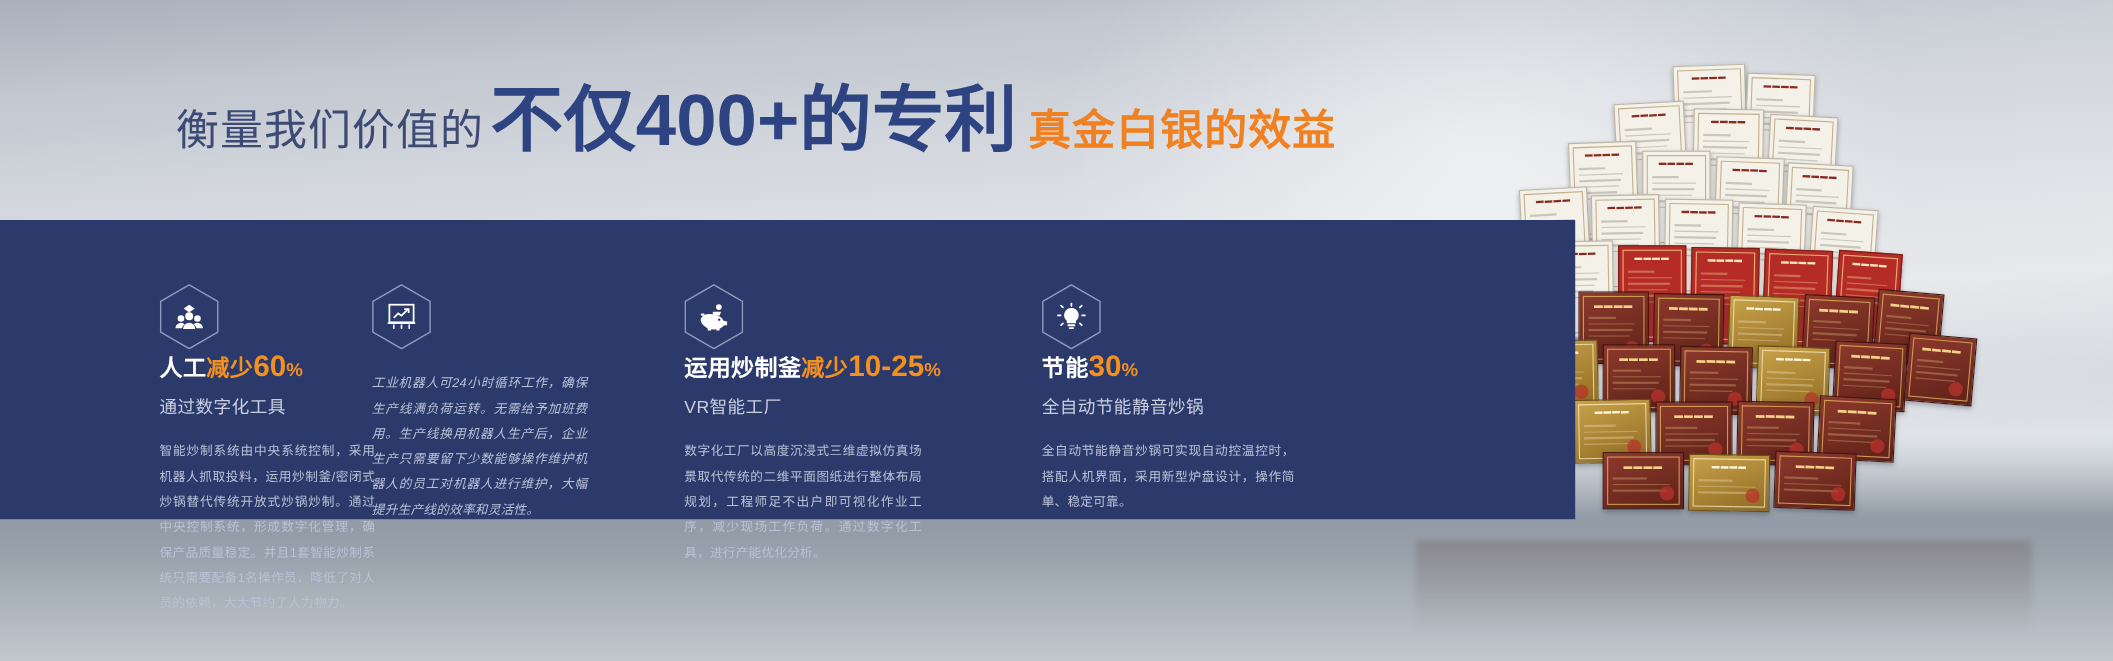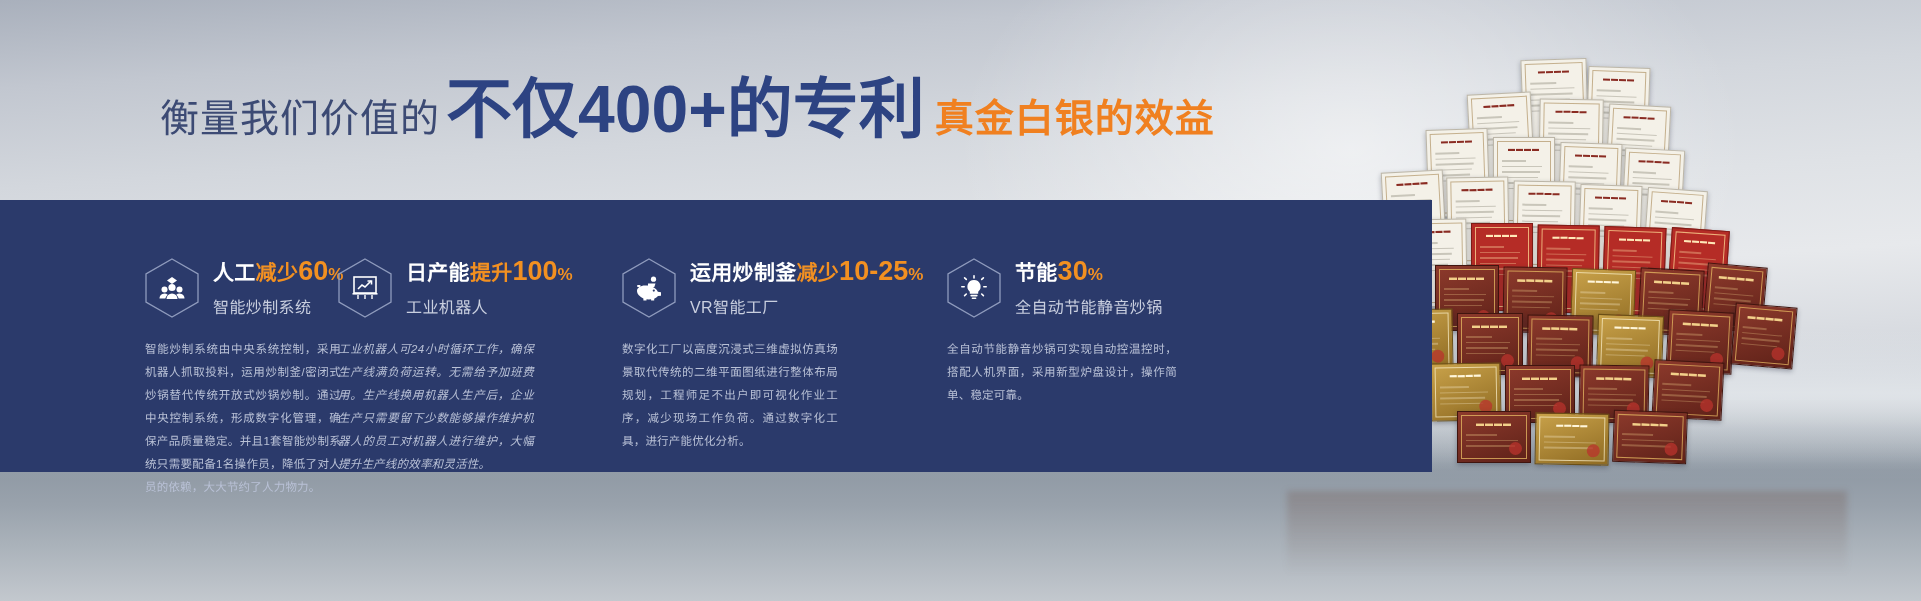--- a/index.html
+++ b/index.html
@@ -74,21 +74,21 @@
     position:relative;
     box-sizing:border-box;
     padding:56px 24px 0 0;
     flex:0 0 auto;
   }
   .f0{width:312px;padding-left:145px;}
   .f1{width:290px;padding-left:26px;}
   .f2{width:300px;padding-left:20px;}
   .f3{width:330px;padding-left:45px;}
 
-  .feat-head{display:flex;align-items:flex-start;}
+  .feat-head{display:flex;align-items:flex-start;flex-direction:column;}
 
   .hexwrap{
     position:relative;width:54px;height:60px;flex:0 0 auto;margin-right:14px;margin-top:2px;
   }
   .hex{
     position:absolute;left:0;top:0;width:54px;height:60px;
   }
   .hex svg{display:block;}
   .hexicon{
     position:absolute;left:0;top:0;width:54px;height:60px;
@@ -715,21 +715,21 @@
                 <path d="M7.5 23 a5.5 5.5 0 0 1 11 0 z" fill="#ffffff"></path>
                 <path d="M0.5 22.5 a5 5 0 0 1 8.2 -3.8 a7.6 7.6 0 0 0 -2.4 3.8 z" fill="#ffffff"></path>
                 <path d="M25.5 22.5 a5 5 0 0 0 -8.2 -3.8 a7.6 7.6 0 0 1 2.4 3.8 z" fill="#ffffff"></path>
               </svg>
             </div>
           </div>
           <div class="feat-texts">
             <div class="feat-title">
               <span>人工</span><span class="hi">减少</span><span class="num">60</span><span class="pct">%</span>
             </div>
-            <div class="feat-sub">智能炒制系统</div>
+            <div class="feat-sub">通过数字化工具</div>
           </div>
         </div>
         <div class="feat-body">智能炒制系统由中央系统控制，采用机器人抓取投料，运用炒制釜/密闭式炒锅替代传统开放式炒锅炒制。通过中央控制系统，形成数字化管理，确保产品质量稳定。并且1套智能炒制系统只需要配备1名操作员，降低了对人员的依赖，大大节约了人力物力。</div>
       </div>
 
       <div class="feature f1">
         <div class="feat-head">
           <div class="hexwrap">
             <div class="hex">
               <svg width="54" height="60" viewBox="0 0 54 60">
@@ -740,26 +740,20 @@
               <svg width="28" height="26" viewBox="0 0 28 26">
                 <rect x="3" y="2" width="22" height="16" fill="none" stroke="#ffffff" stroke-width="1.6"></rect>
                 <polyline points="7,14 11,10 14,12 20,6" fill="none" stroke="#ffffff" stroke-width="1.6"></polyline>
                 <polyline points="16.5,6 20.5,6 20.5,9.6" fill="none" stroke="#ffffff" stroke-width="1.6"></polyline>
                 <line x1="1.5" y1="18.8" x2="26.5" y2="18.8" stroke="#ffffff" stroke-width="1.6"></line>
                 <line x1="7" y1="20" x2="7" y2="24" stroke="#ffffff" stroke-width="1.4"></line>
                 <line x1="14" y1="20" x2="14" y2="24" stroke="#ffffff" stroke-width="1.4"></line>
                 <line x1="21" y1="20" x2="21" y2="24" stroke="#ffffff" stroke-width="1.4"></line>
               </svg>
             </div>
-          </div>
-          <div class="feat-texts">
-            <div class="feat-title">
-              <span>日产能</span><span class="hi">提升</span><span class="num">100</span><span class="pct">%</span>
-            </div>
-            <div class="feat-sub">工业机器人</div>
           </div>
         </div>
         <div class="feat-body">工业机器人可24小时循环工作，确保生产线满负荷运转。无需给予加班费用。生产线换用机器人生产后，企业生产只需要留下少数能够操作维护机器人的员工对机器人进行维护，大幅提升生产线的效率和灵活性。</div>
       </div>
 
       <div class="feature f2">
         <div class="feat-head">
           <div class="hexwrap">
             <div class="hex">
               <svg width="54" height="60" viewBox="0 0 54 60">

